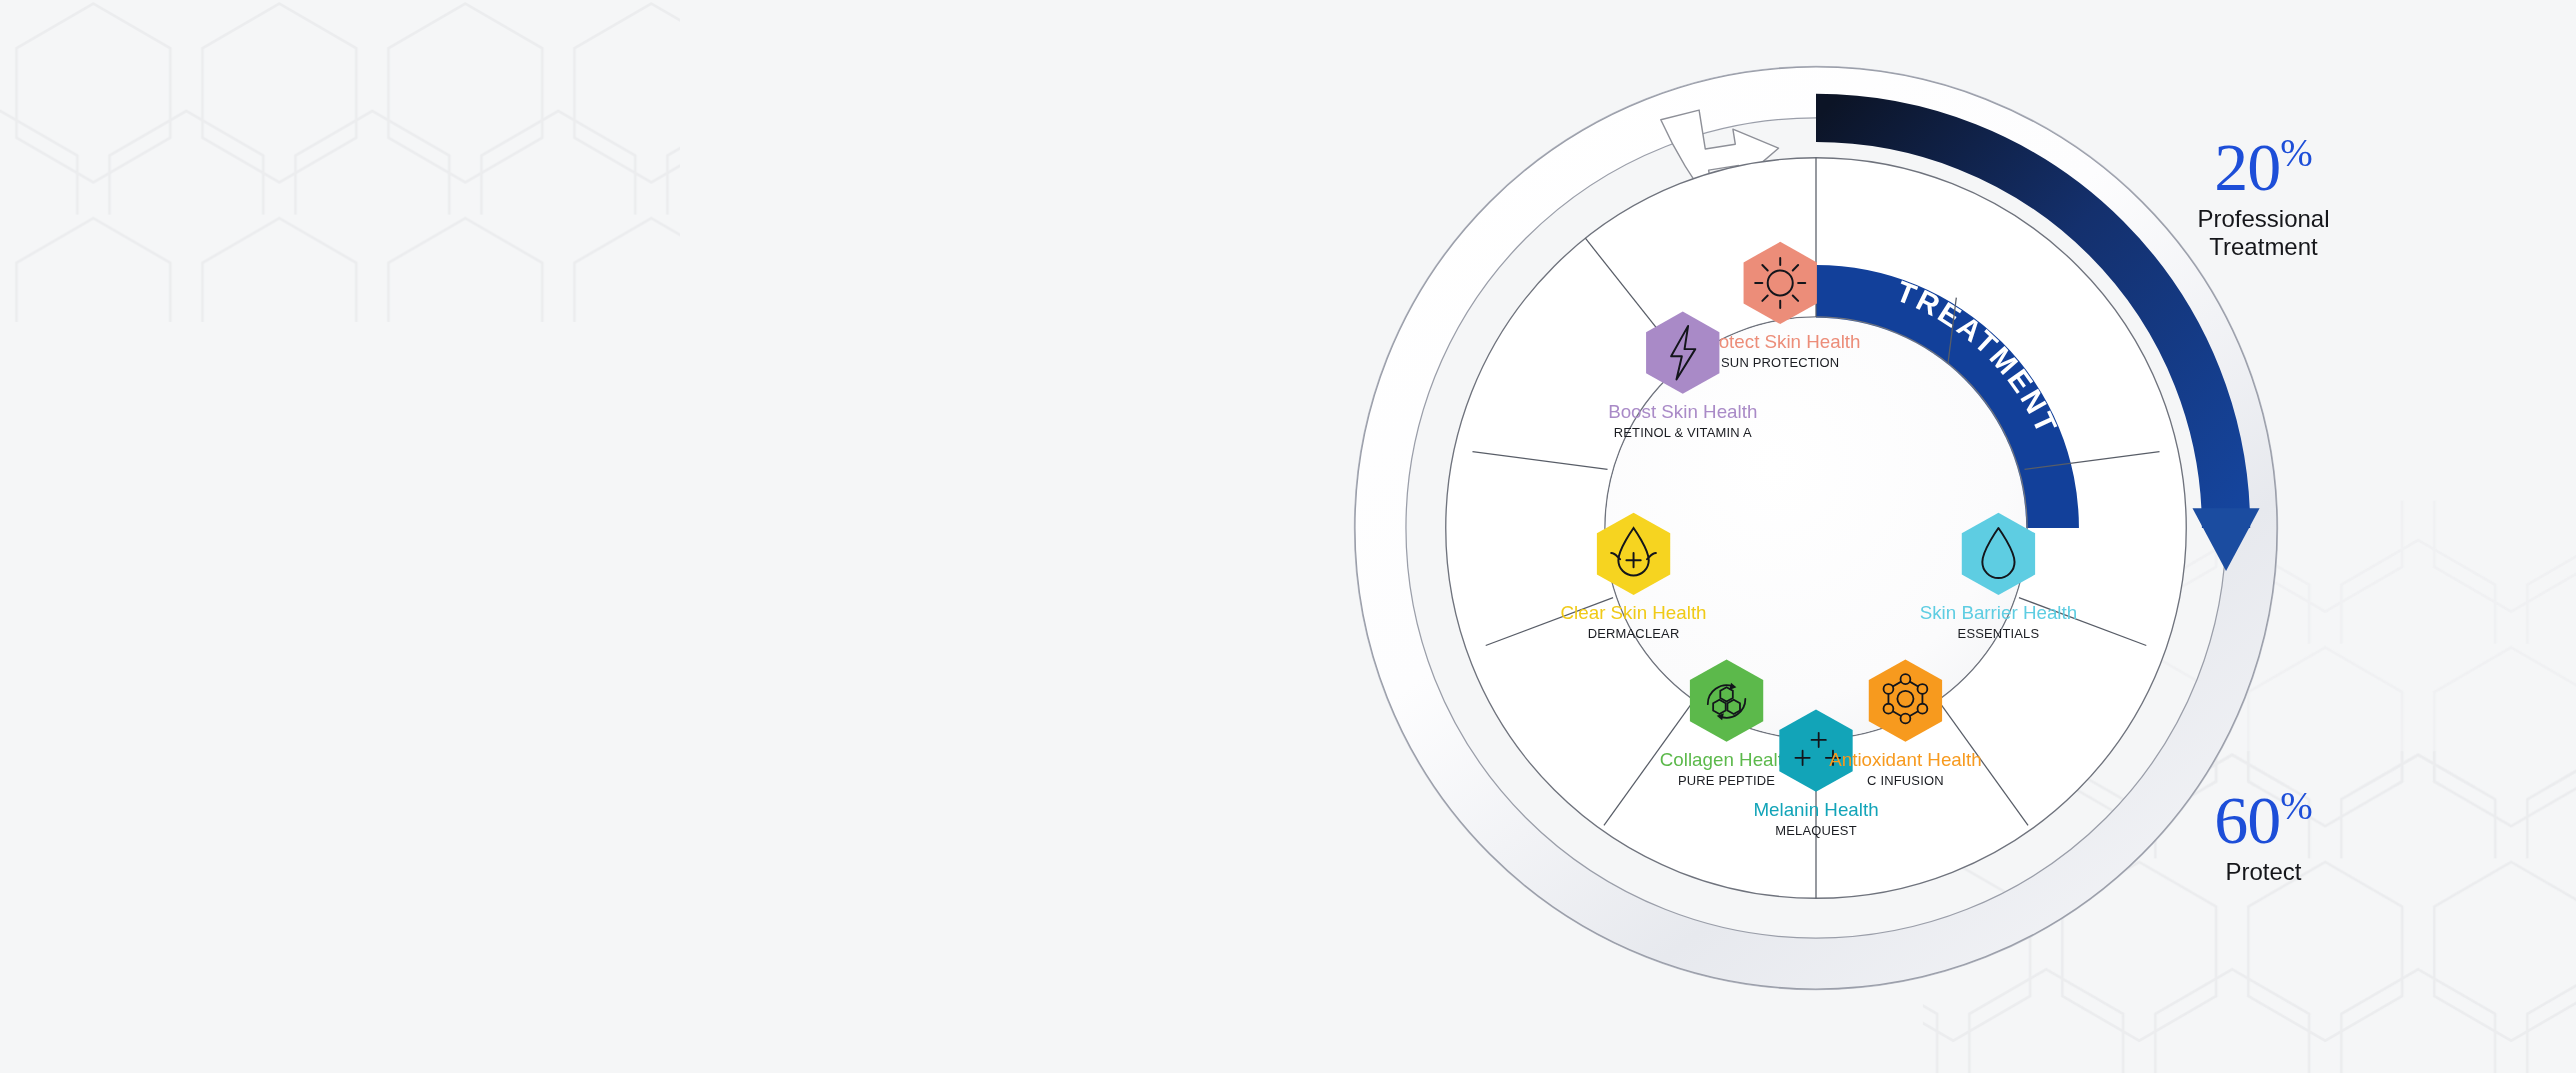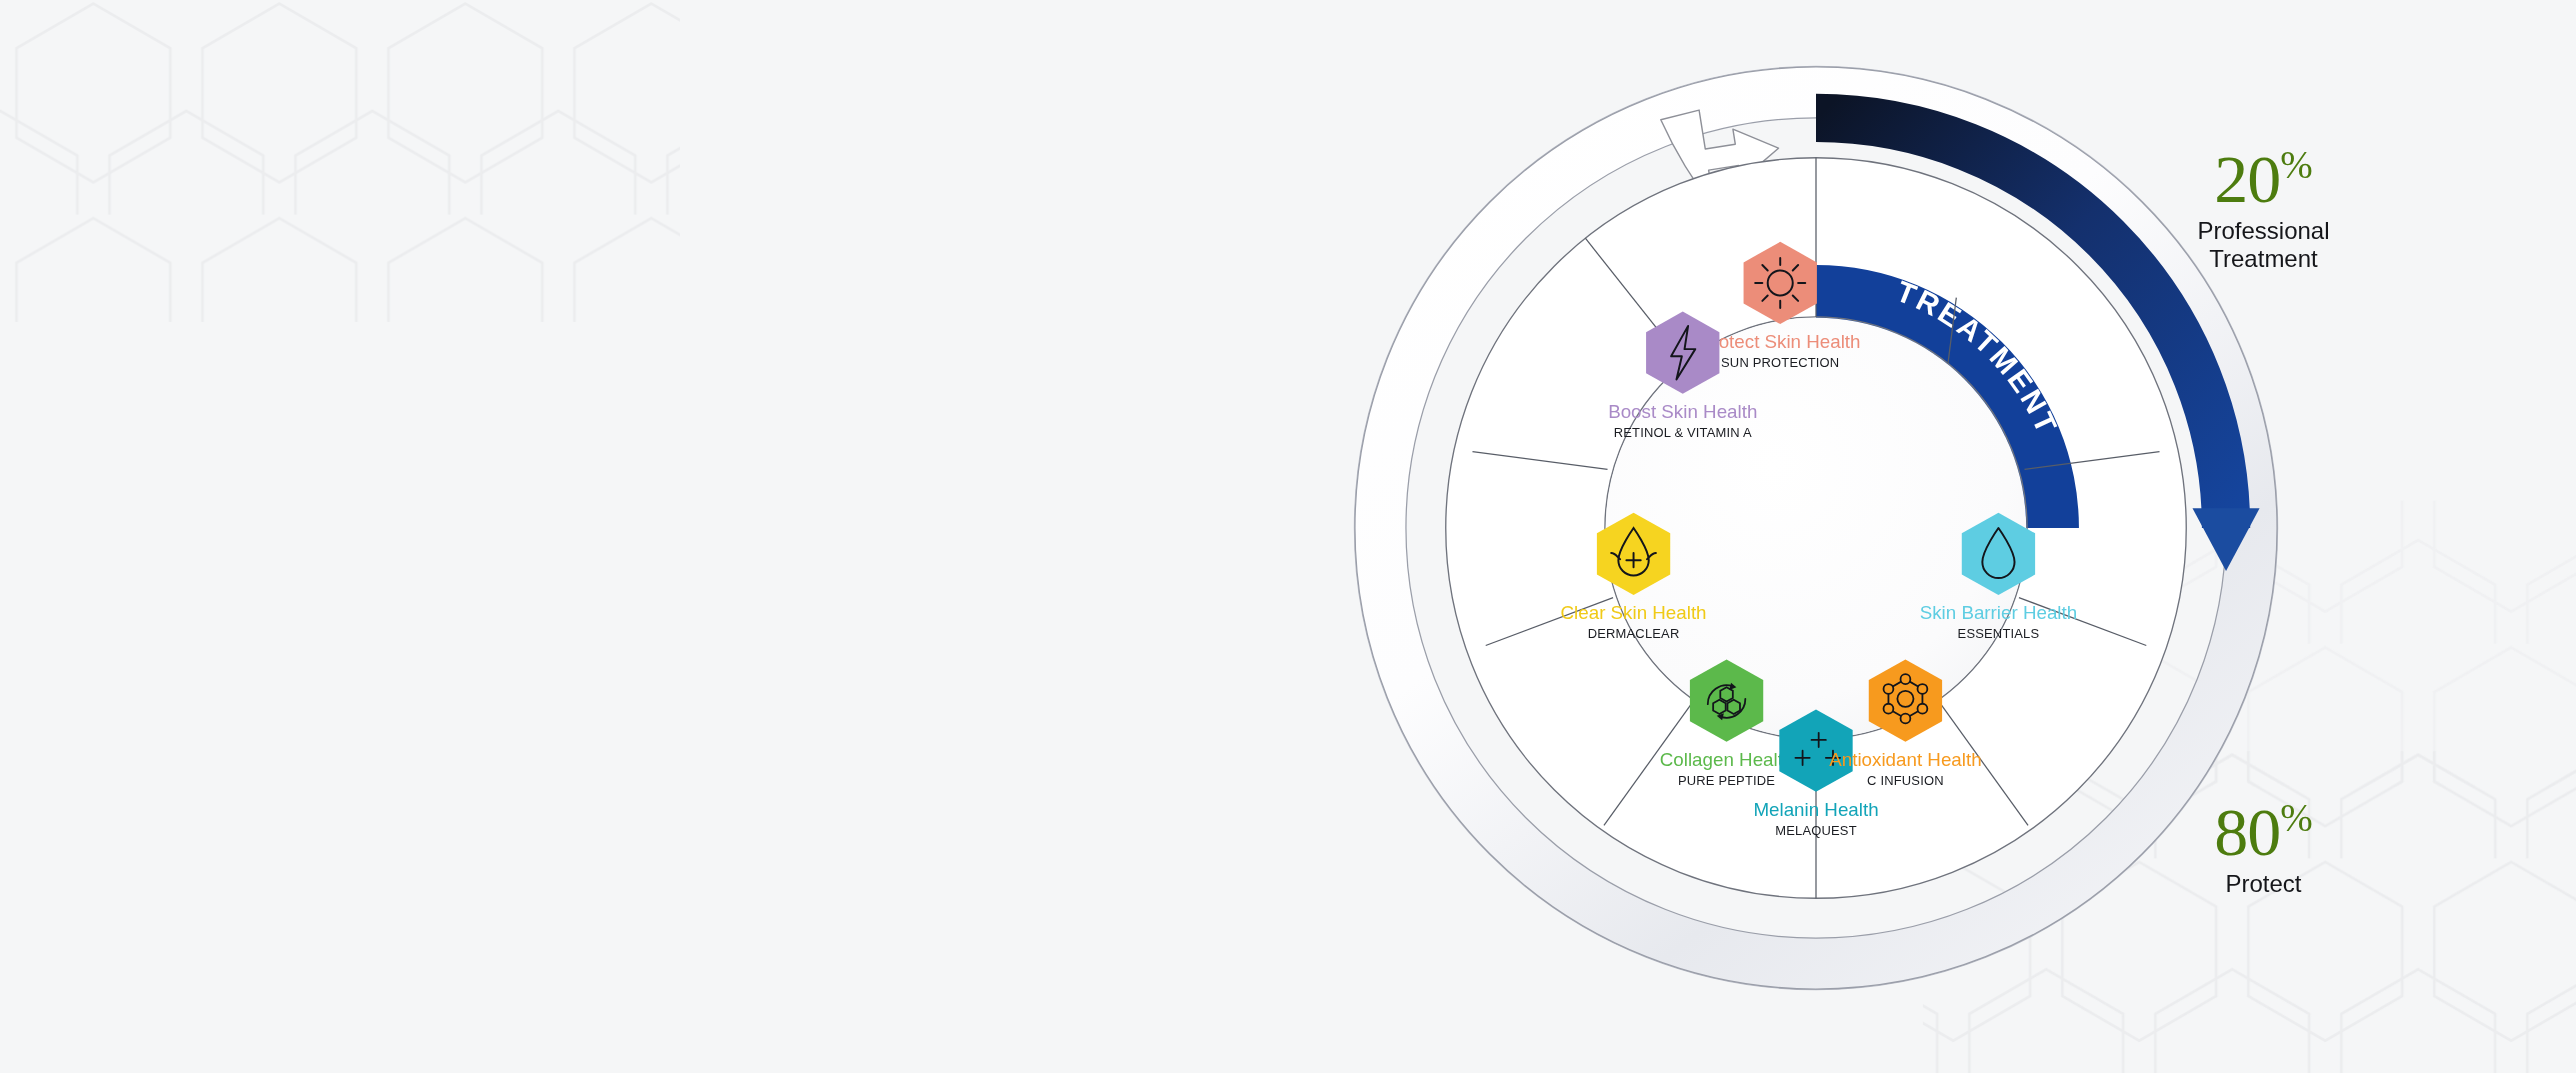--- a/index.html
+++ b/index.html
@@ -7,23 +7,22 @@
     width:2576px;height:1073px;overflow:hidden;position:relative;
     background:#f5f6f7;
     font-family:"Liberation Sans", sans-serif;
   }
   #stage{position:absolute;inset:0;width:2576px;height:1073px;}
   .bg-hex{position:absolute;inset:0;width:2576px;height:1073px;pointer-events:none;}
   .wheel{position:absolute;left:1342px;top:54px;width:948px;height:948px;}
   .stat{position:absolute;text-align:center;}
   .stat .num{
     font-family:"Liberation Serif", serif;
-    font-size:68px;line-height:0.95;color:#4d7c0f;font-weight:400;
+    font-size:68px;line-height:0.95;color:#1d4ed8;font-weight:400;
     letter-spacing:-0.9px;
-    margin-top:12px;
   }
   .stat .num .pct{font-size:39px;vertical-align:super;letter-spacing:0;}
   .stat .cap{
     font-family:"Liberation Sans", sans-serif;
     font-size:24px;line-height:1.18;color:#15161a;font-weight:400;margin-top:5.4px;
     white-space:pre-line;
   }
   #stat-pro{left:2165px;top:134px;width:197px;}
   #stat-home{left:2165px;top:787px;width:197px;}
 </style>
@@ -230,18 +229,18 @@
     </g>
   </svg>
 
   <div class="stat" id="stat-pro">
     <div class="num"><span>20</span><span class="pct">%</span></div>
     <div class="cap">Professional
 Treatment</div>
   </div>
 
   <div class="stat" id="stat-home">
-    <div class="num"><span>80</span><span class="pct">%</span></div>
+    <div class="num"><span>60</span><span class="pct">%</span></div>
     <div class="cap">Protect</div>
   </div>
 
 </div>
 
 
 </body></html>

